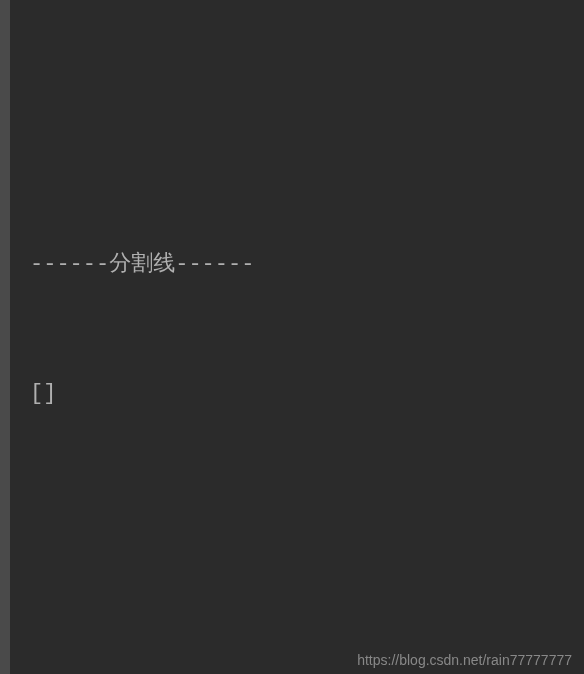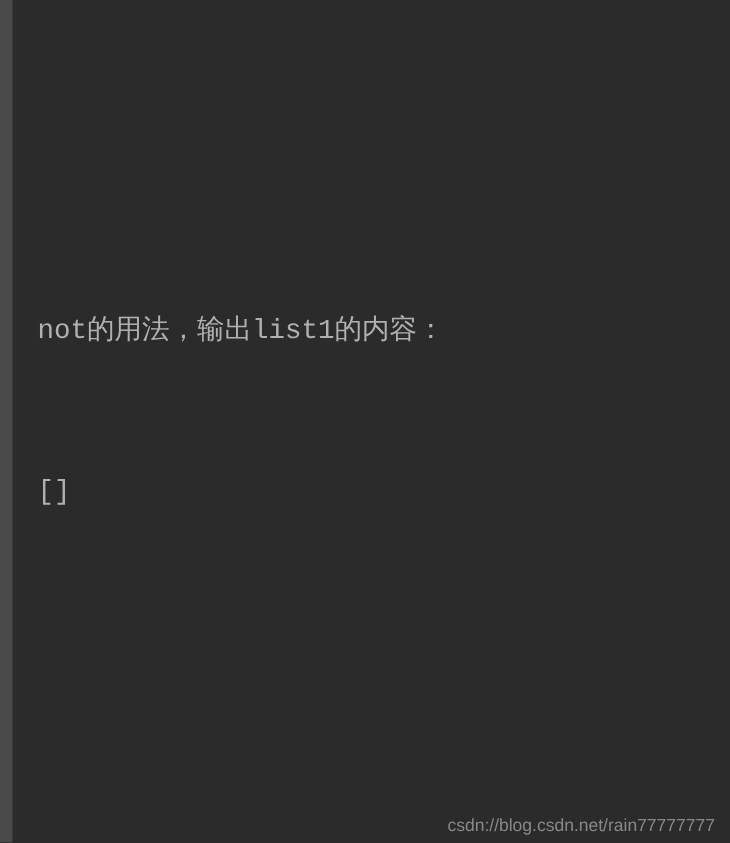--- a/index.html
+++ b/index.html
@@ -40,27 +40,27 @@
       font-family: Arial, sans-serif;
     }
   </style>
 </head>
 <body>
 
 <div class="scrollbar"></div>
 
 <div class="console">
   <div>&nbsp;</div>
-  <div>not的用法，输出list1的内容：</div>
+  <div>------分割线------</div>
   <div>[]</div>
   
   
   
   
   
   
   
   
   
   
 </div>
 
-<div class="watermark">csdn://blog.csdn.net/rain77777777</div>
+<div class="watermark">https://blog.csdn.net/rain77777777</div>
 
 </body></html>

